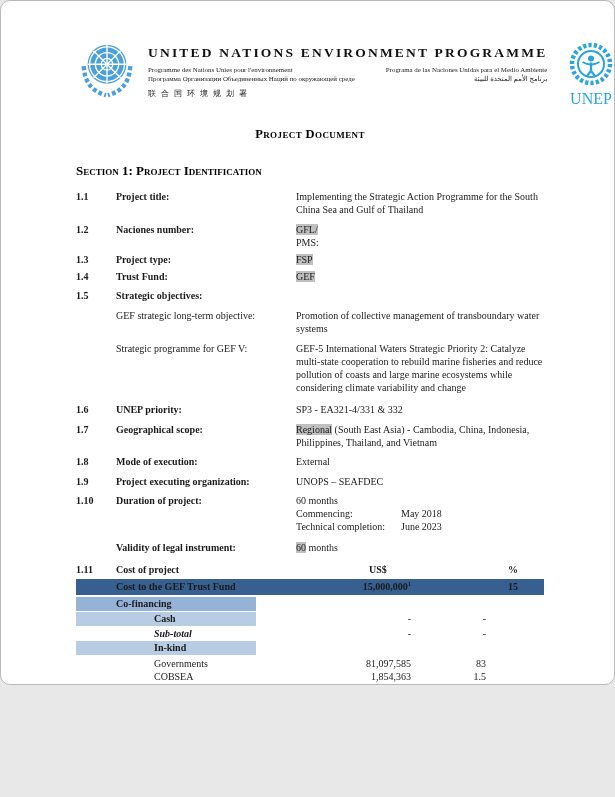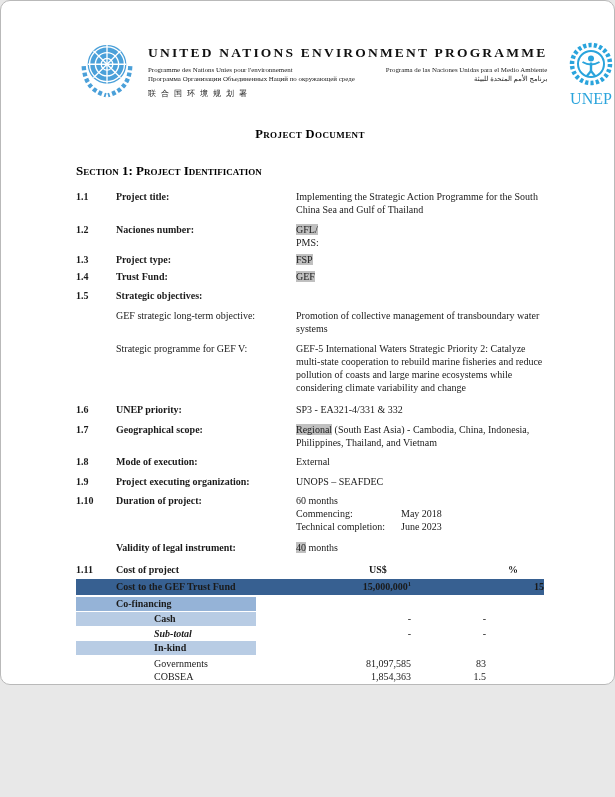--- a/index.html
+++ b/index.html
@@ -43,21 +43,21 @@
   .item .val{}
   .sub-item{margin-left:40px;grid-template-columns:180px 1fr;}
   .hl{background:#C0C0C0;}
   .dur-line{display:grid;grid-template-columns:105px 1fr;}
   
   .ctable{margin-top:9px;font-size:10px;}
   .trow{display:grid;grid-template-columns:180px 155px 1fr;line-height:14px;}
   .trow .c-lbl{font-weight:bold;padding-left:40px;}
   .trow .c-lbl.ind{padding-left:78px;}
   .trow .c-usd{text-align:right;padding-right:0;}
-  .trow .c-pct{text-align:right;}
+  .trow .c-pct{text-align:right;padding-right:26px;}
   .trow .c-pct.deep{padding-right:58px;}
   .r-head{margin-bottom:3px;grid-template-columns:40px 140px 155px 1fr;line-height:13px;}
   .r-head .h-num{font-weight:bold;}
   .r-head .h-lbl{font-weight:bold;}
   .r-head .h-usd{font-weight:bold;padding-left:113px;}
   .r-head .h-pct{font-weight:bold;text-align:right;padding-right:26px;}
   .r-dark{background:#376091;font-weight:bold;margin-bottom:2px;padding:1px 0;}
   .r-dark .c-usd{font-weight:bold;}
   .bg-med{background:#95B3D7;}
   .bg-light{background:#B8CCE4;}
@@ -211,21 +211,21 @@
         <div class="dur-line">
           <span>Technical completion:</span>
           <span>June  2023</span>
         </div>
       </span>
     </div>
 
     <div class="item" style="margin-bottom:8px;">
       <span class="num"></span>
       <span class="lbl">Validity of legal instrument:</span>
-      <span class="val"><span class="hl">40</span><span> months</span></span>
+      <span class="val"><span class="hl">60</span><span> months</span></span>
     </div>
 
     <div class="ctable">
       <div class="trow r-head">
         <span class="h-num">1.11</span>
         <span class="h-lbl">Cost of project</span>
         <span class="h-usd">US$</span>
         <span class="h-pct">%</span>
       </div>
 

